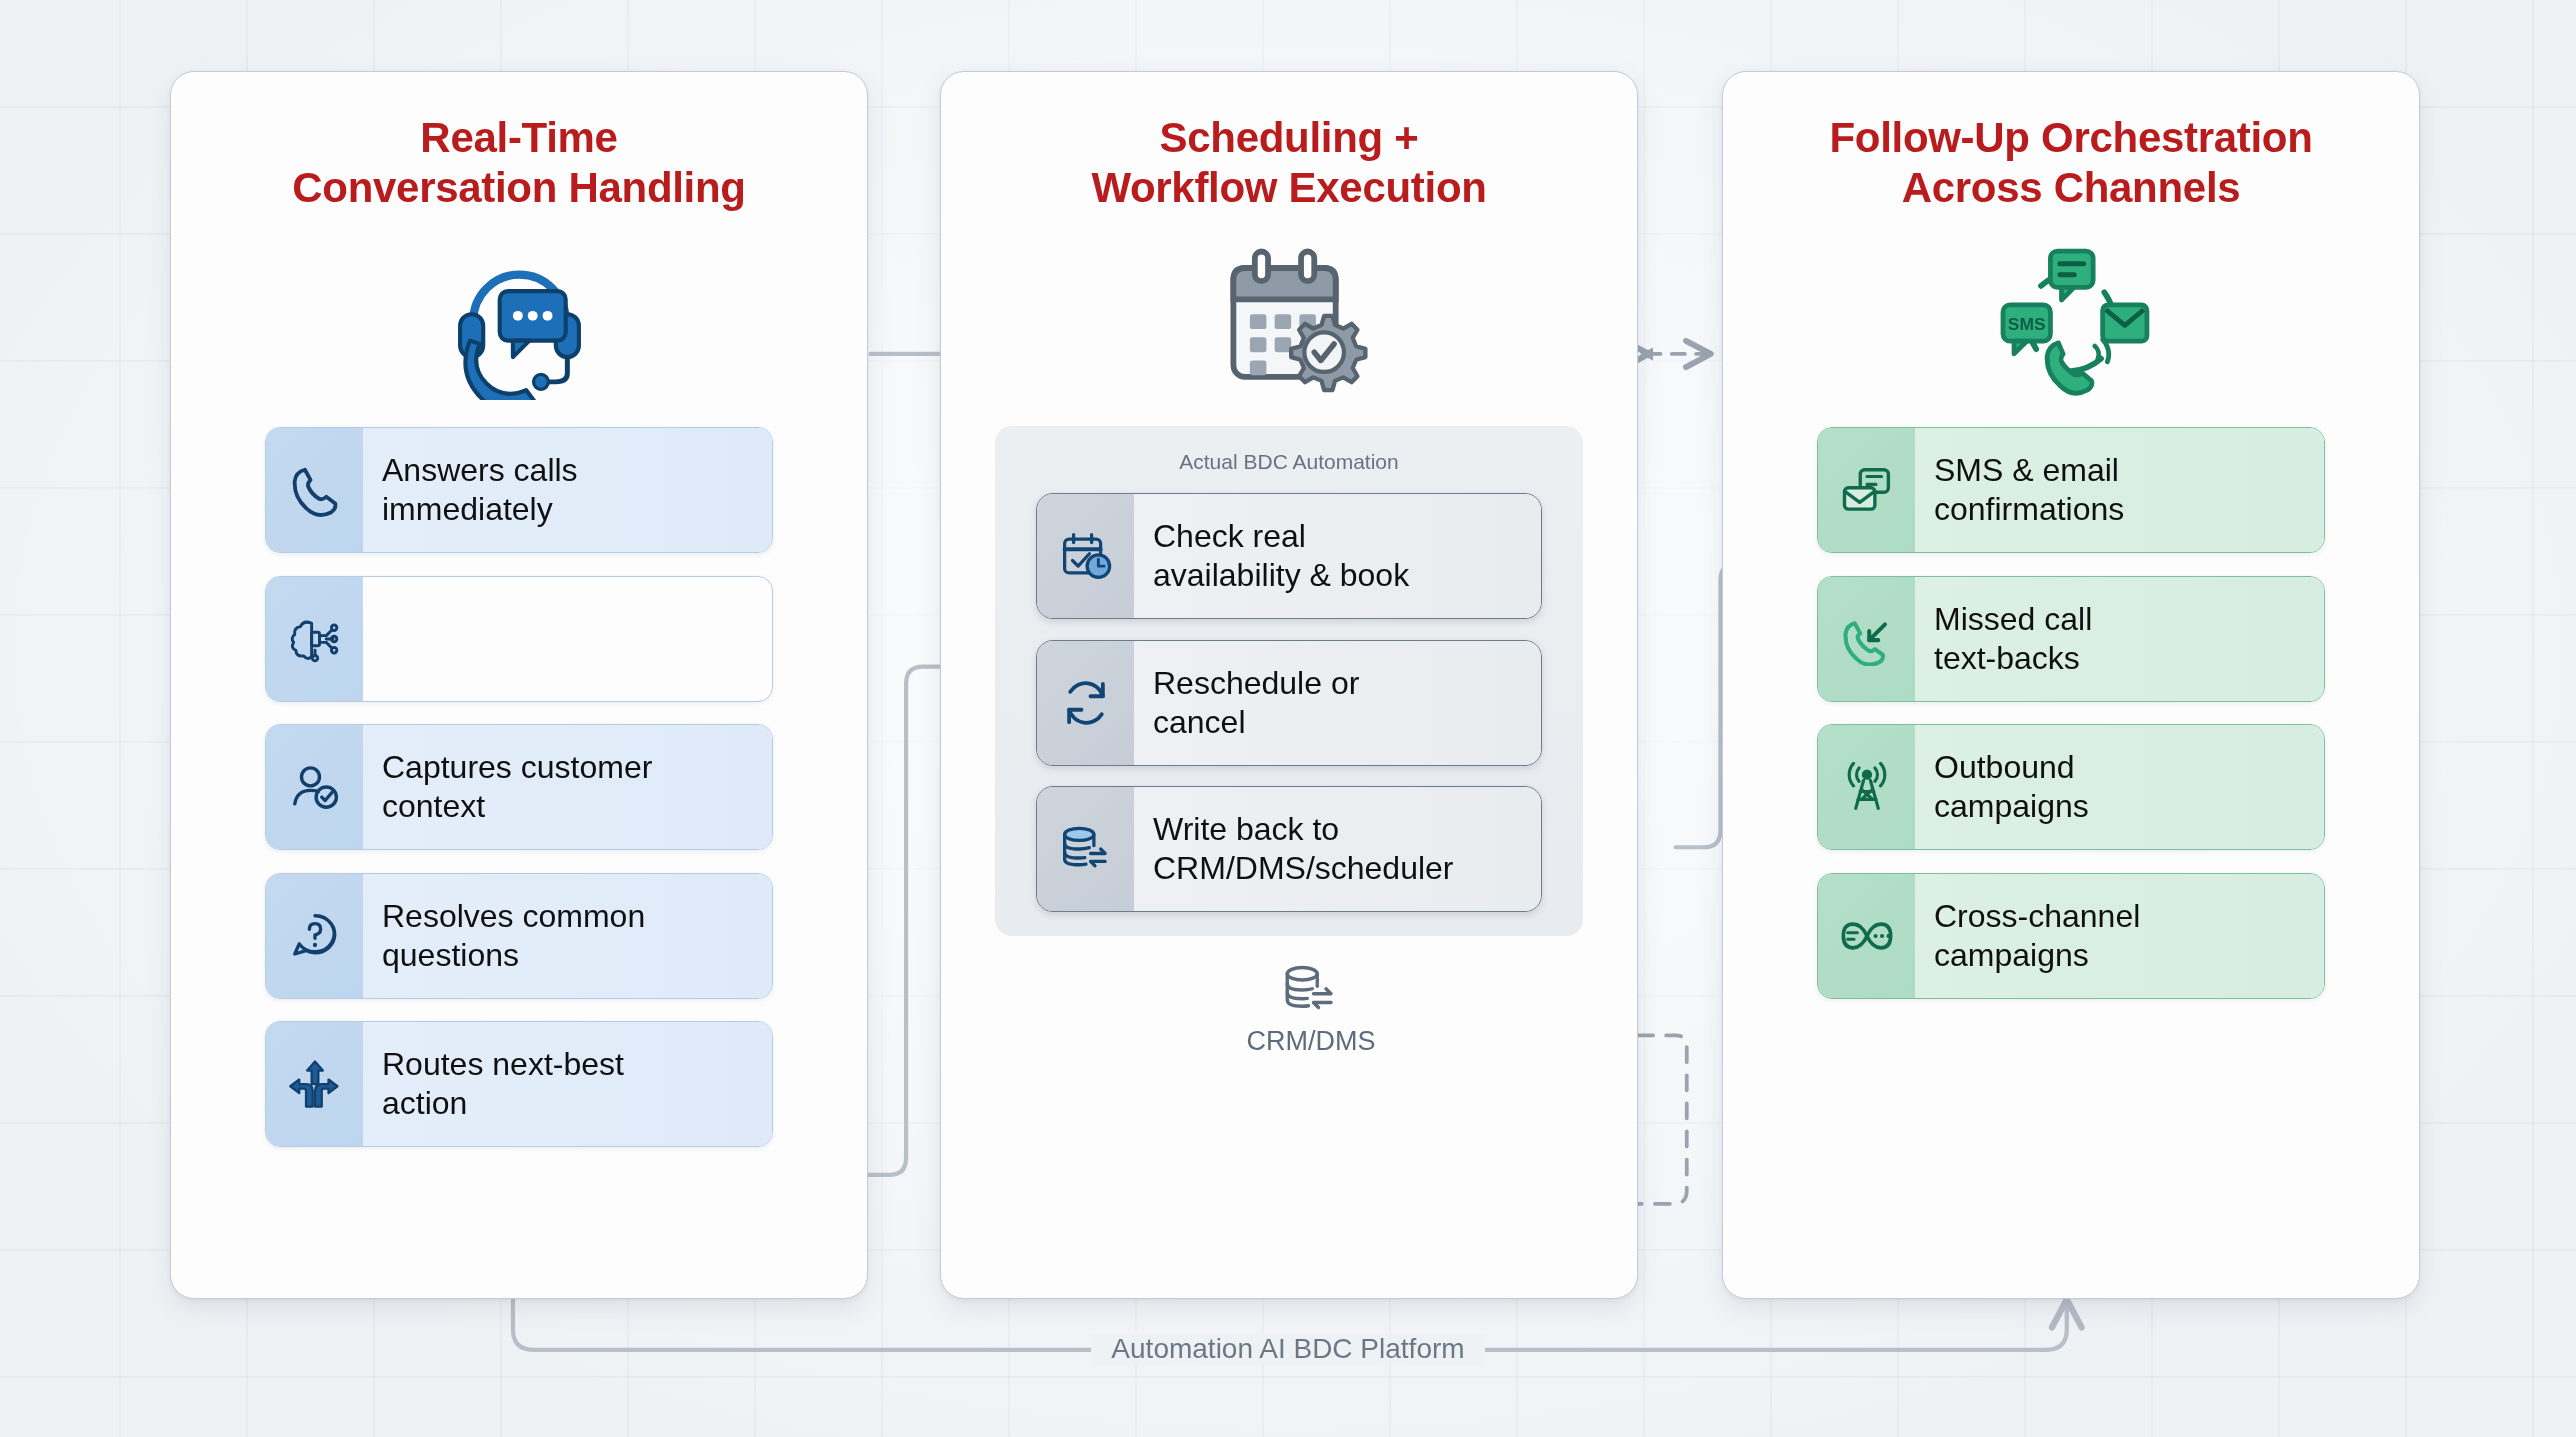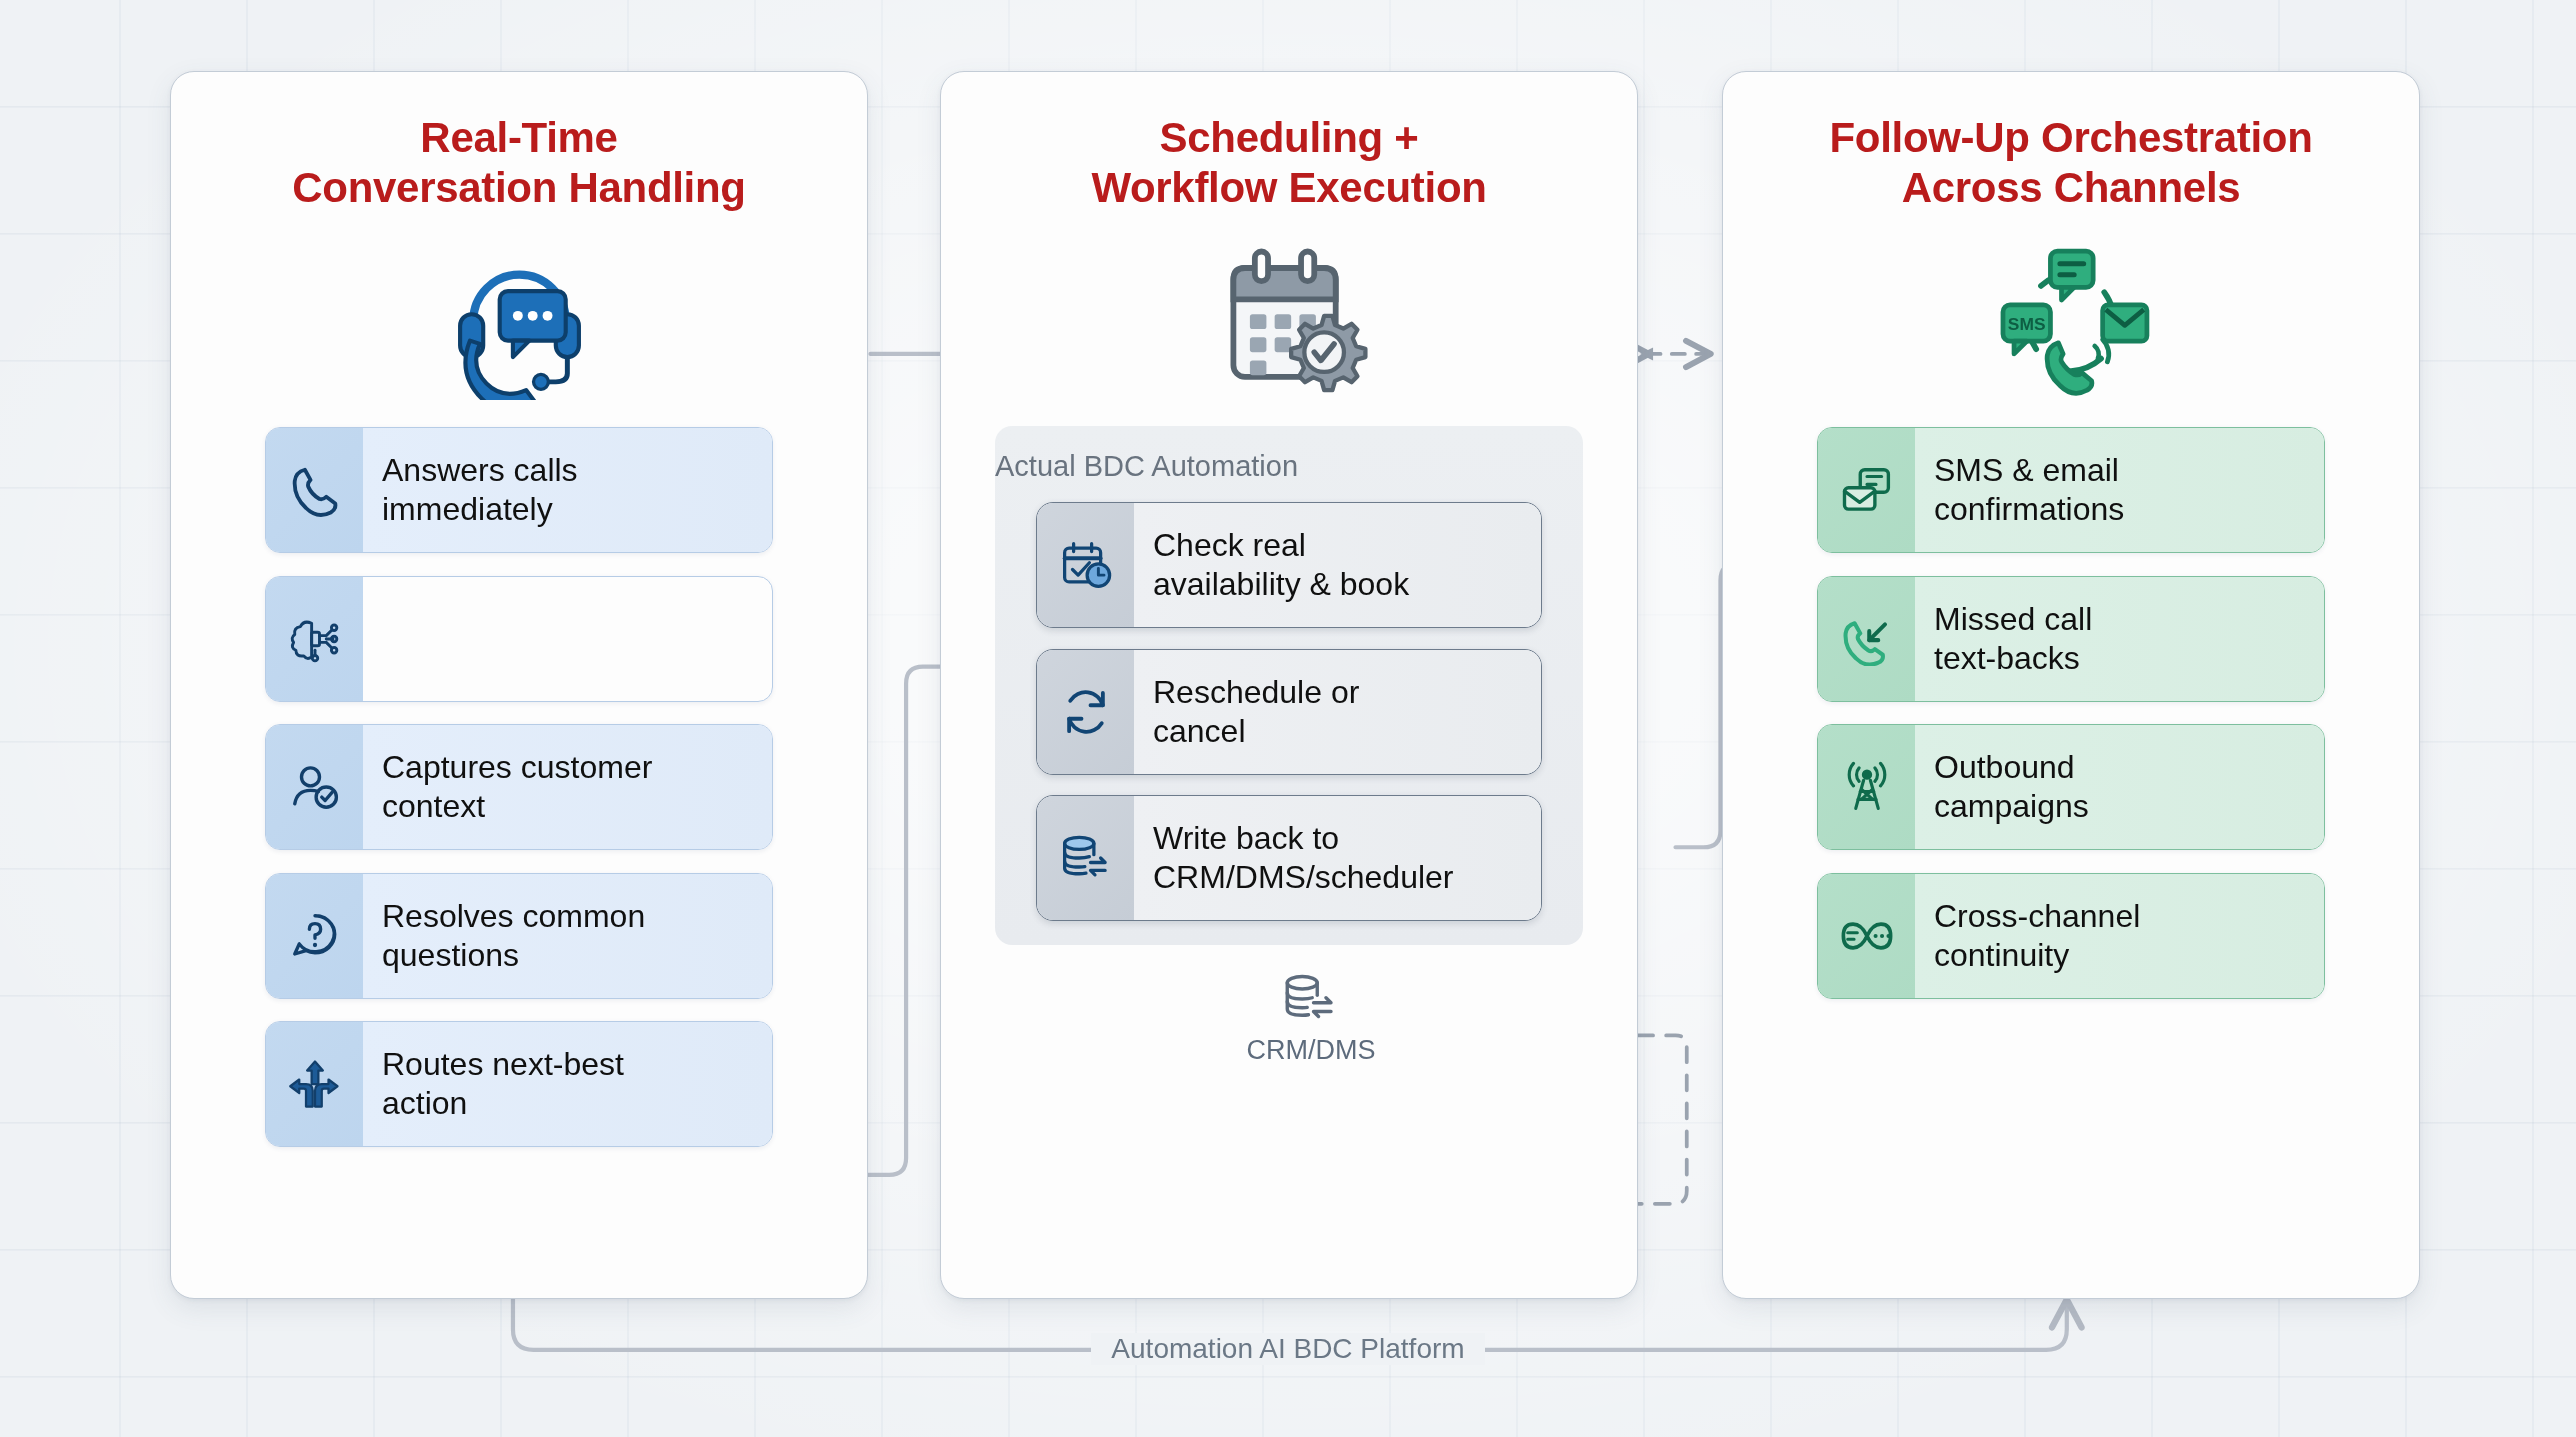--- a/index.html
+++ b/index.html
@@ -88,21 +88,21 @@
   .green .tx{background:linear-gradient(90deg,#dcf0e6,#d7ede1);}
 
   
   .auto-box{
     margin:19px 54px 0 54px;
     background:linear-gradient(180deg,#eceff2,#e8ebef);
     border-radius:17px;
     padding:17px 0 24px 0;
   }
   .auto-label{
-    text-align:left;font-size:29px;color:#69737f;margin:7.5px 0 19px 0;
+    text-align:center;font-size:21px;color:#69737f;margin:7.5px 0 19px 0;
   }
   .auto-box .items{margin:0 41px;gap:20.6px;}
   
   .crm{
     margin-top:24px;
     display:flex;flex-direction:column;align-items:center;gap:5.6px;padding-left:44px;
   }
   .crm-label{font-size:27px;color:#5d6b7c;}
   
   #caption{
@@ -434,21 +434,21 @@
           <path d="M27 21 q-5 -11 -13 -11 q-9 0 -9 11 q0 11 9 11 q8 0 13 -11 q5 -11 13 -11 q9 0 9 11 q0 11 -9 11 q-8 0 -13 -11 z"></path>
           <path d="M9 18 h9 M9 24 h6" stroke-width="2.8"></path>
           <g fill="#0f6b4c" stroke="none">
             <circle cx="35" cy="21" r="1.9"></circle>
               <circle cx="41" cy="21" r="1.9"></circle>
               <circle cx="47" cy="21" r="1.9"></circle>
           </g>
         </svg>
       </div>
       <div class="tx">Cross-channel
-continuity</div>
+campaigns</div>
     </div>
 
   </div>
 </div>
 
 <div id="caption">
   <span class="cap-text">Automation AI BDC Platform</span>
 </div>
 
 

